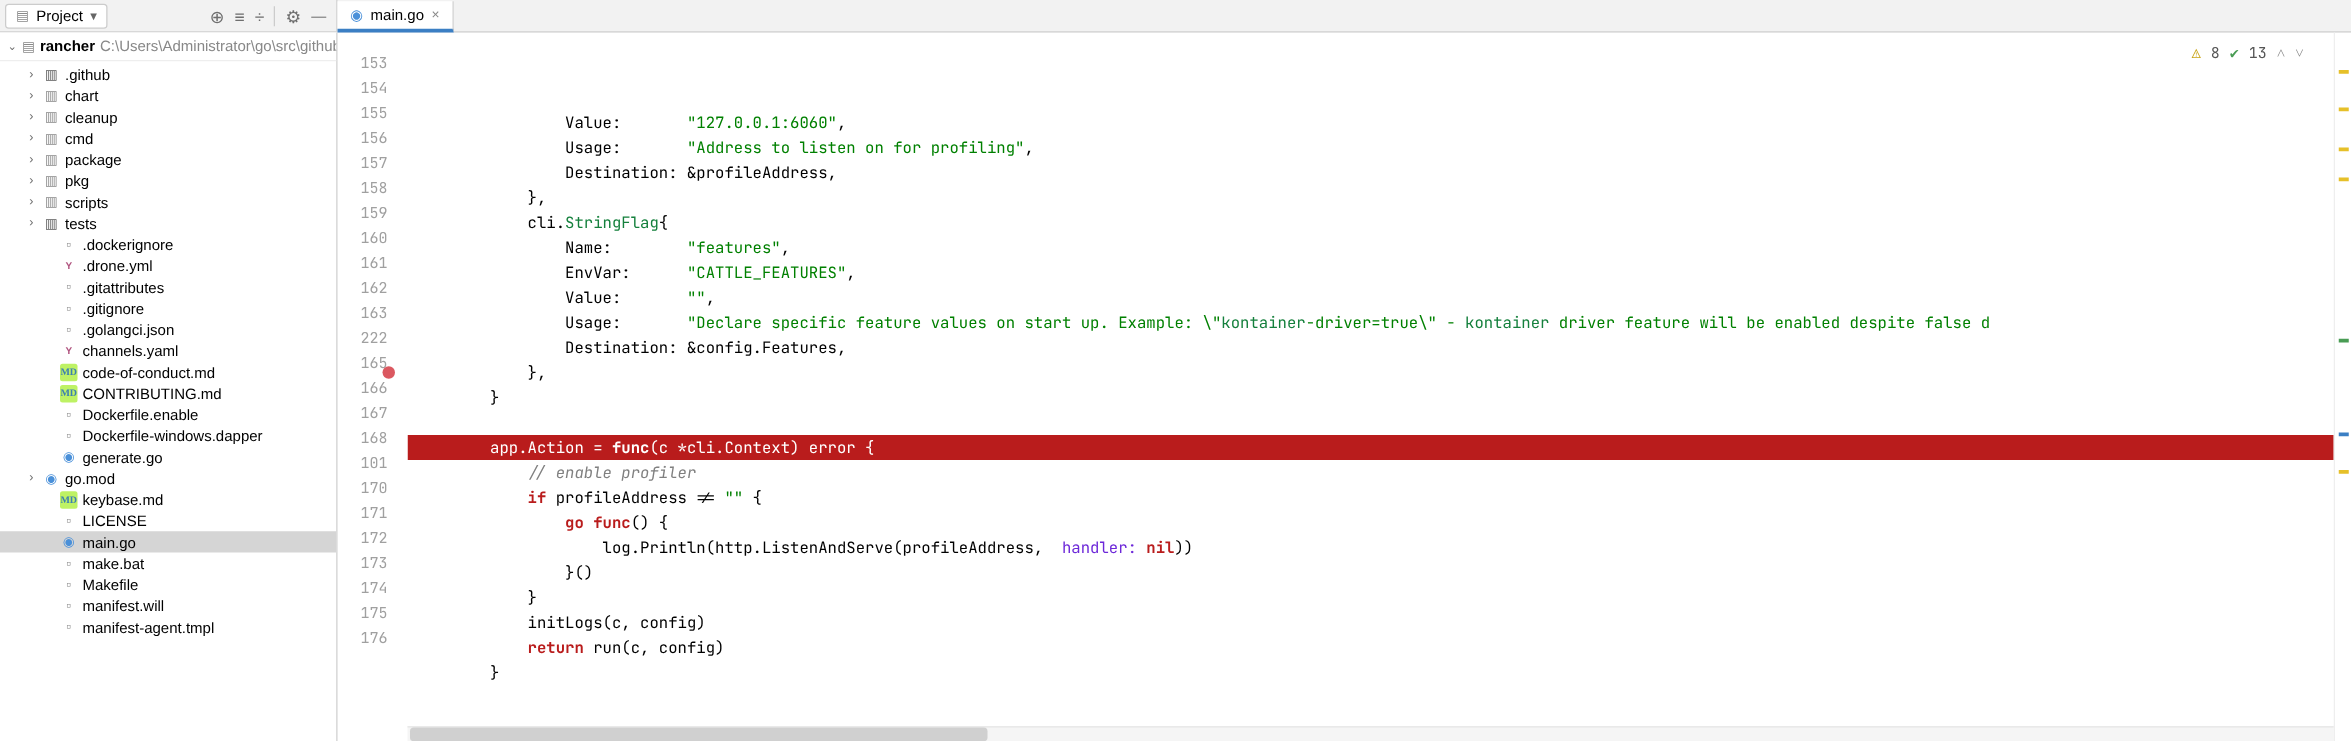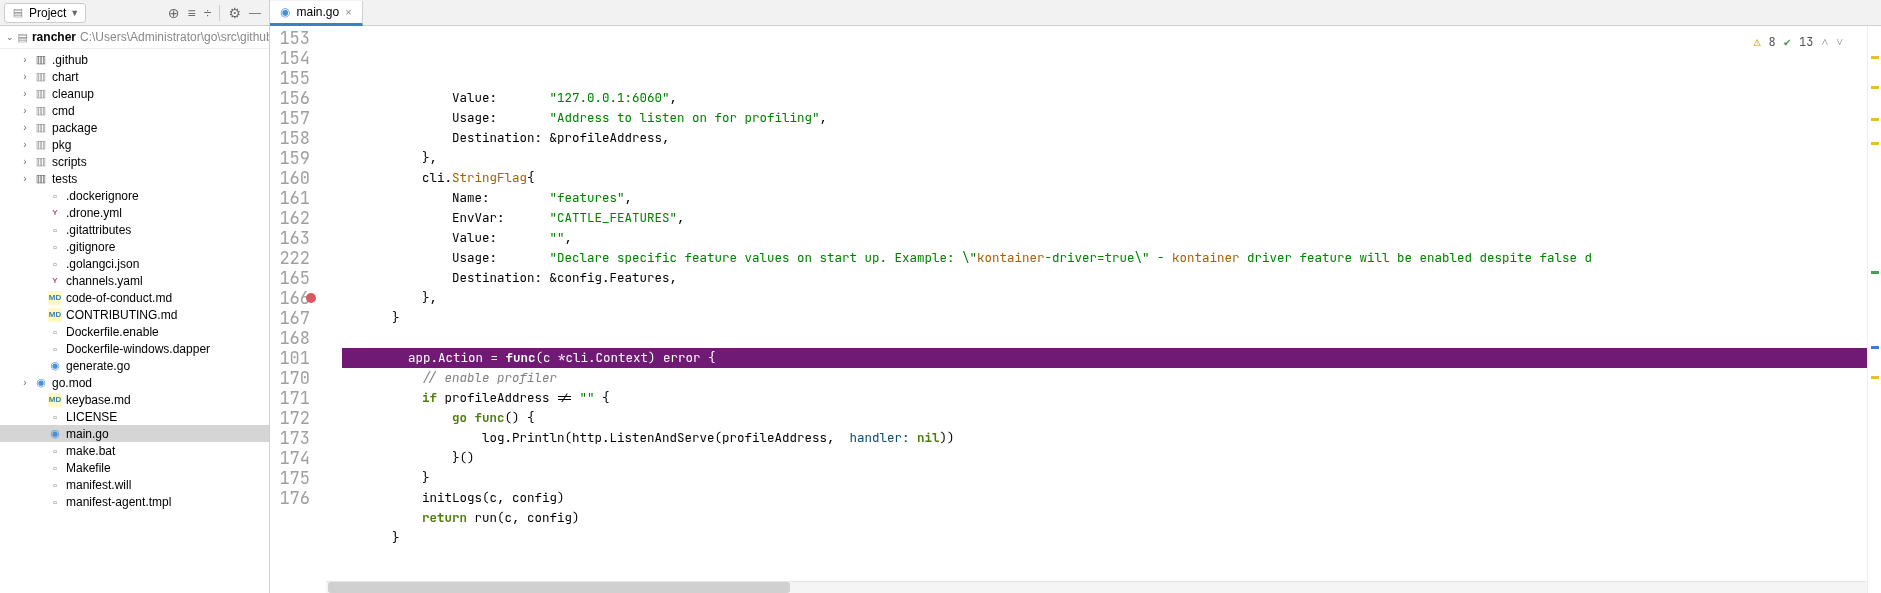--- a/index.html
+++ b/index.html
@@ -22,34 +22,34 @@
   .node { display: flex; align-items: center; gap: 4px; padding: 1px 4px 1px 6px; white-space: nowrap; height: 17px; }
   .node.sel { background: #d5d5d5; }
   .node .arrow { width: 10px; text-align: center; color: #6e6e6e; font-size: 10px; }
   .node .sp { width: 10px; }
   .node .sp2 { width: 24px; }
   .ficon { width: 14px; height: 14px; display: inline-flex; align-items: center; justify-content: center; font-size: 11px; }
   .ficon.folder { color: #8a8a8a; }
   .ficon.folder-dark { color: #5a5a5a; }
   .ficon.go { color: #4a90d9; }
   .ficon.file { color: #888; }
-  .ficon.md { color: #3c7fb1; font-weight: bold; font-size: 8px; background: #fef9c3; border-radius: 2px; padding: 0 1px; }
+  .ficon.md { color: #3c7fb1; font-weight: bold; font-size: 8px; background: #bef264; border-radius: 2px; padding: 0 1px; font-family: Liberation Serif, serif; }
   .ficon.yml { color: #b0547f; font-size: 8px; font-weight: bold; }
   .editor { flex: 1; display: flex; min-width: 0; position: relative; }
-  .gutter { width: 56px; text-align: right; color: #a0a0a0; padding-right: 16px; font-family: "Consolas","JetBrains Mono",monospace; font-size: 17px; line-height: 20px; padding-top: 2px; user-select: none; position: relative; }
+  .gutter { width: 56px; text-align: right; color: #a0a0a0; padding-right: 16px; font-family: "Consolas","JetBrains Mono",monospace; font-size: 12px; line-height: 20px; padding-top: 14px; user-select: none; position: relative; }
   .gutter .bp { position: absolute; left: 36px; width: 10px; height: 10px; background: #db5860; border-radius: 50%; }
   .code { flex: 1; font-family: "Consolas","JetBrains Mono",monospace; font-size: 12.5px; line-height: 20px; padding-top: 2px; white-space: pre; overflow: hidden; position: relative; }
   .code .line { height: 20px; padding-left: 6px; }
-  .code .line.hl { background: #701a75; color: #fff; margin-left: 16px; }
+  .code .line.hl { background: #b91c1c; color: #fff; }
   .code .line.hl .kw, .code .line.hl .id, .code .line.hl .pkg { color: #fff; }
   .str { color: #008000; }
-  .kw  { color: #4d7c0f; font-weight: bold; }
-  .id  { color: #a16207; }
+  .kw  { color: #b91c1c; font-weight: bold; }
+  .id  { color: #15803d; }
   .cm  { color: #808080; font-style: italic; }
-  .hint{ color: #0c4a6e; font-style: normal; }
+  .hint{ color: #6d28d9; font-style: normal; }
   .status { position: absolute; top: 6px; right: 24px; display: flex; align-items: center; gap: 8px; font-size: 12px; color: #555; }
   .status .warn { color: #c8a415; }
   .status .ok { color: #499c54; }
   .marks { width: 14px; border-left: 1px solid #eee; position: relative; }
   .marks .m { position: absolute; right: 2px; width: 8px; height: 3px; }
   .marks .y { background: #e6c029; }
   .marks .g { background: #499c54; }
   .marks .b { background: #3b7fc4; }
   .hscroll { height: 12px; border-top: 1px solid #e5e5e5; background: #f5f5f5; display: flex; }
   .hscroll .thumb { width: 30%; height: 100%; background: #d0d0d0; border-radius: 3px; margin-left: 2px; }

